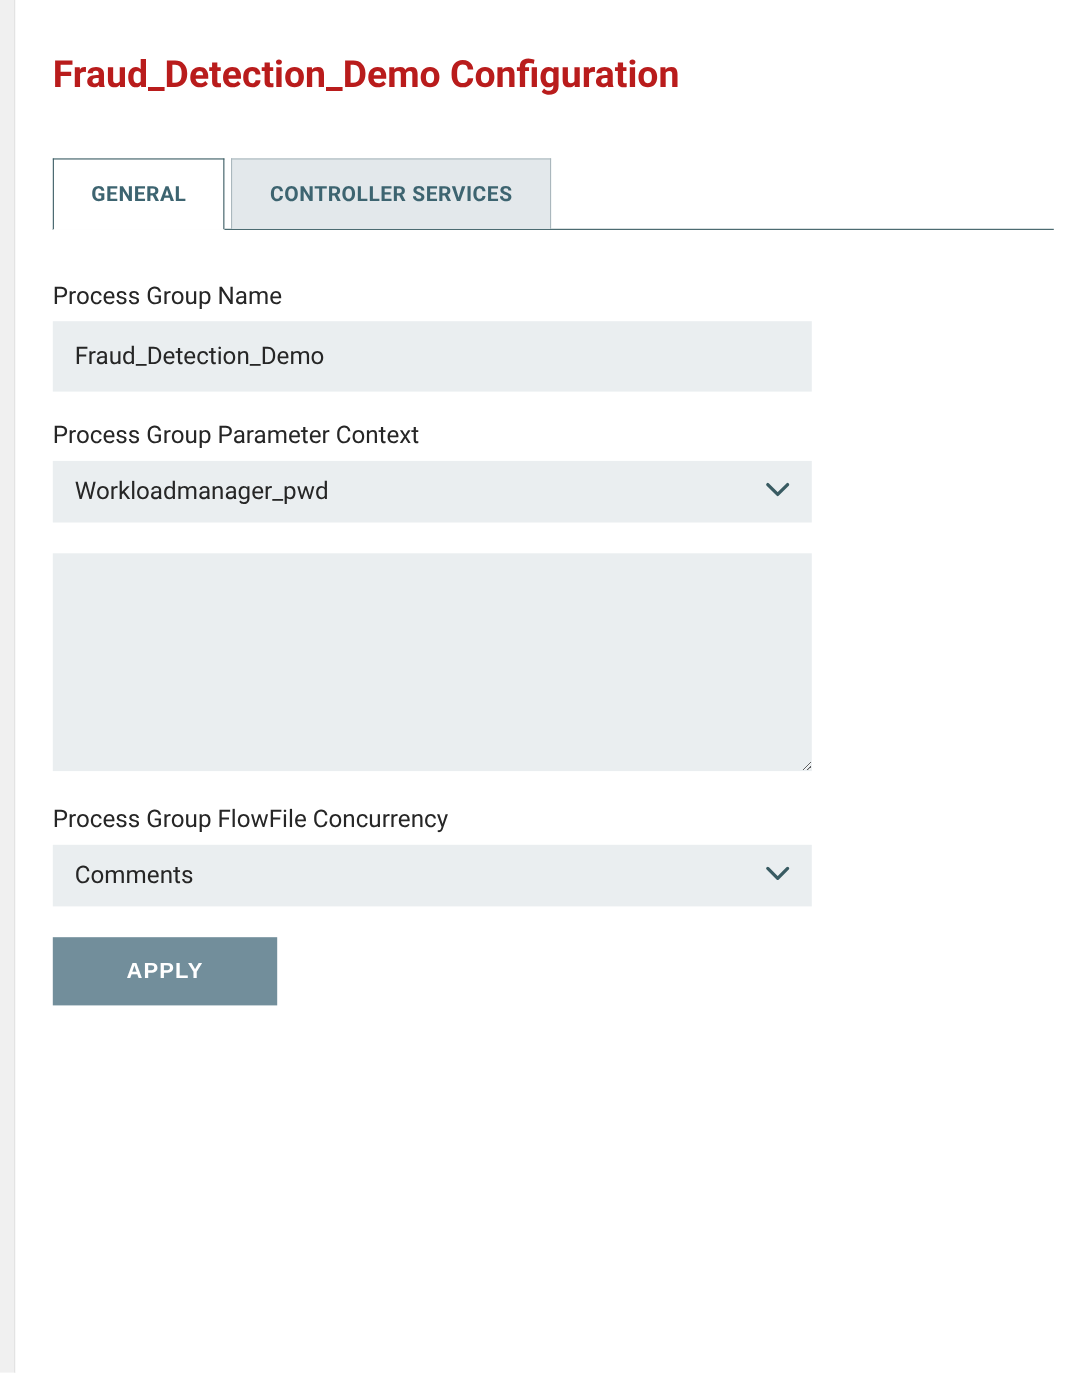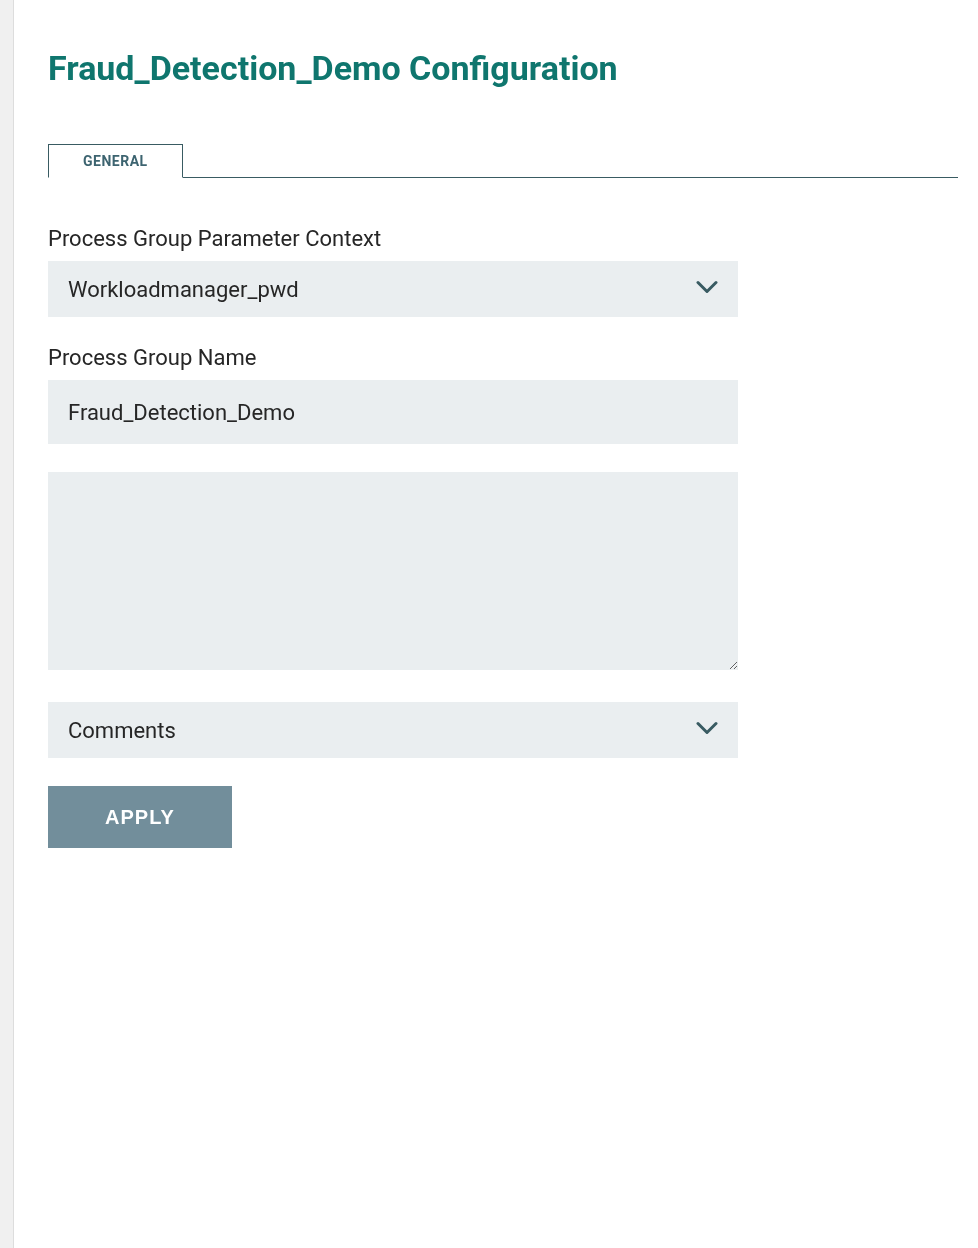--- a/index.html
+++ b/index.html
@@ -29,30 +29,30 @@
       left: 14px;
       top: 0;
       right: 0;
       bottom: 0;
       background: #ffffff;
       padding: 48px 20px 48px 34px;
     }
     .page-title {
       font-size: 34px;
       font-weight: 700;
-      color: #0f766e;
+      color: #b91c1c;
       margin-bottom: 56px;
     }
     .tabs {
       display: flex;
       border-bottom: 1px solid #395b62;
     }
     .tab {
-      padding: 8px 34px;
-      font-size: 14px;
+      padding: 20px 34px;
+      font-size: 19px;
       font-weight: 700;
       letter-spacing: 0.5px;
       color: #3d6470;
       background: #e3e8eb;
       border: 1px solid #aab7bd;
       border-bottom: none;
       cursor: pointer;
       position: relative;
       margin-right: 6px;
     }
@@ -118,21 +118,21 @@
       background: #eaeef0;
       border: none;
       padding: 14px 20px;
       font-size: 22px;
       color: #262626;
       font-family: inherit;
       resize: both;
     }
     .apply-button {
       margin-top: 16px;
-      width: 184px;
+      width: 204px;
       height: 62px;
       background: #728e9b;
       color: #ffffff;
       border: none;
       font-size: 20px;
       font-weight: 700;
       letter-spacing: 1px;
       cursor: pointer;
       display: flex;
       align-items: center;
@@ -146,46 +146,50 @@
 <div class="left-edge"></div>
 
 <div class="panel">
 
   <h1 class="page-title">Fraud_Detection_Demo Configuration</h1>
 
   <div class="tabs">
     <div class="tab active">
       <span>GENERAL</span>
     </div>
+    <div class="tab">
+      <span>CONTROLLER SERVICES</span>
+    </div>
   </div>
 
   <div class="form-section">
+
+    <div class="form-group">
+      <label class="form-label">Process Group Name</label>
+      <input type="text" class="text-input" value="Fraud_Detection_Demo" style="">
+    </div>
 
     <div class="form-group">
       <label class="form-label">Process Group Parameter Context</label>
       <div class="select-wrapper">
         <div class="select-display">Workloadmanager_pwd</div>
         <span class="chevron">
           <svg viewBox="0 0 22 14" fill="none">
               <path d="M2 2 L11 11 L20 2" stroke="#395b62" stroke-width="3" stroke-linecap="round" stroke-linejoin="round"></path>
             </svg>
         </span>
       </div>
     </div>
 
     <div class="form-group">
-      <label class="form-label">Process Group Name</label>
-      <input type="text" class="text-input" value="Fraud_Detection_Demo" style="">
-    </div>
-
-    <div class="form-group">
       <textarea class="textarea-input" style=""></textarea>
     </div>
 
     <div class="form-group">
+      <label class="form-label">Process Group FlowFile Concurrency</label>
       <div class="select-wrapper">
         <div class="select-display">Comments</div>
         <span class="chevron">
           <svg viewBox="0 0 22 14" fill="none">
               <path d="M2 2 L11 11 L20 2" stroke="#395b62" stroke-width="3" stroke-linecap="round" stroke-linejoin="round"></path>
             </svg>
         </span>
       </div>
     </div>
 

